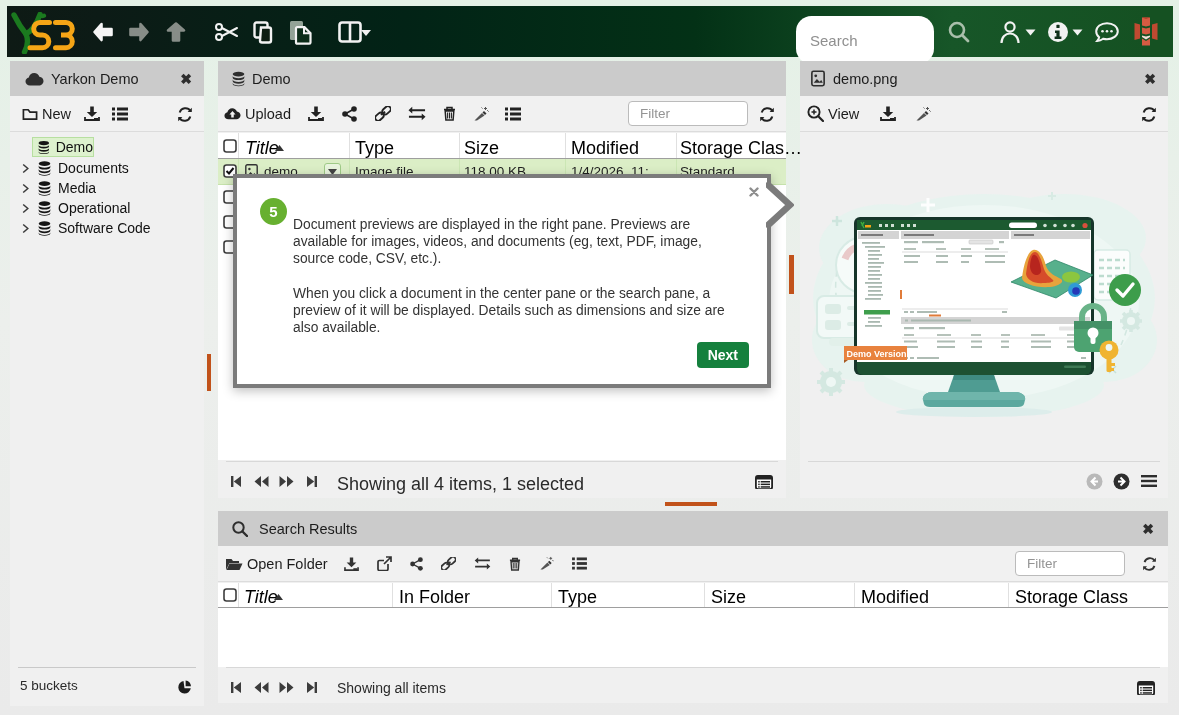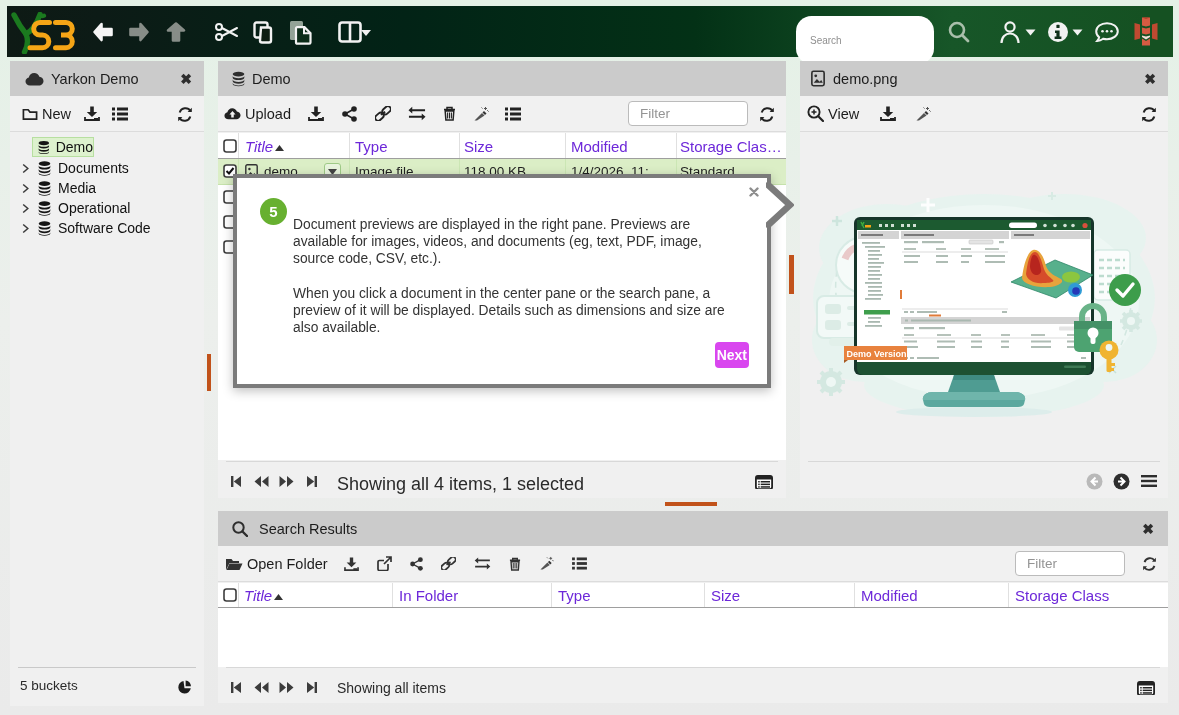--- a/index.html
+++ b/index.html
@@ -8,21 +8,21 @@
 .abs { position:absolute; }
 .topbar { left:7px; top:6px; width:1166px; height:51px; background:linear-gradient(90deg,#0e1a15 0%,#0c1b16 8%,#022316 34%,#033116 59%,#175628 81%,#155122 98%); }
 .panel { background:#f0f0f0; position:absolute; }
 .phead { height:35px; background:#cbcbcb; display:flex; align-items:center; font-size:14.5px; color:#1c1c1c; position:relative; }
 .ptool { height:36px; background:#f1f1f1; border-bottom:1px solid #dcdcdc; display:flex; align-items:center; font-size:14.5px; color:#1c1c1c; position:relative; }
 .closex { position:absolute; font-weight:bold; color:#2e2e2e; font-size:14px; }
 svg { display:block; }
 .filter { background:#fff; border:1px solid #bbb; border-radius:4px; color:#949494; font-size:13.5px; position:absolute; display:flex; align-items:center; padding-left:11px; height:25px; }
 .whitearea { background:#fff; position:absolute; }
 .colborder { position:absolute; top:0; bottom:0; width:1px; background:#e0e0e0; }
-.hdrcell { position:absolute; font-size:15px; color:#6d28d9; }
+.hdrcell { position:absolute; font-size:18px; color:#000000; }
 .pagebar { position:absolute; font-size:13.5px; color:#2a2a2a; }
 .treeitem { position:absolute; font-size:14px; color:#111; }
 .orange { background:#c1521a; position:absolute; }
 </style>
 </head>
 <body>
 
 <div class="abs topbar"></div>
 
 <svg class="abs" style="left:11px;top:12px;" width="72" height="42" viewBox="0 0 72 42">
@@ -63,21 +63,21 @@
 </svg>
 
 <svg class="abs" style="left:338px;top:21px" width="24" height="22" viewBox="0 0 24 22">
   <rect x="1.5" y="1.5" width="21" height="19" rx="2.5" fill="none" stroke="#f2f2f2" stroke-width="2.6"></rect>
   <path d="M12 2 V20" stroke="#f2f2f2" stroke-width="2.6"></path>
 </svg>
 <svg class="abs" style="left:360px;top:29px" width="12" height="8" viewBox="0 0 12 8">
     <path d="M1 1 L11 1 L6 7 Z" fill="#f2f2f2"></path>
   </svg>
 
-<div class="abs" style="left:796px;top:16px;width:138px;height:48px;background:#fff;border-radius:15.5px;display:flex;align-items:center;padding-left:14px;font-size:10px;color:#8f8f8f;">Search</div>
+<div class="abs" style="left:796px;top:16px;width:138px;height:48px;background:#fff;border-radius:15.5px;display:flex;align-items:center;padding-left:14px;font-size:15px;color:#8f8f8f;">Search</div>
 <svg class="abs" style="left:948px;top:21px" width="22" height="22" viewBox="0 0 22 22">
     <circle cx="9" cy="9" r="7" fill="none" stroke="#a9bfab" stroke-width="2.6"></circle>
     <path d="M14.5 14.5 L20 20" stroke="#a9bfab" stroke-width="2.8" stroke-linecap="round"></path>
   </svg>
 
 <svg class="abs" style="left:999px;top:20px" width="22" height="24" viewBox="0 0 22 24">
   <circle cx="11" cy="7" r="4.6" fill="none" stroke="#f2f2f2" stroke-width="2.2"></circle>
   <path d="M2.5 23 c0-6 4-9.5 8.5-9.5 c4.5 0 8.5 3.5 8.5 9.5" fill="none" stroke="#f2f2f2" stroke-width="2.2"></path>
 </svg>
 <svg class="abs" style="left:1025px;top:29px" width="11" height="7" viewBox="0 0 11 7">
@@ -777,21 +777,21 @@
     </svg>
 </div>
 
 <div class="orange" style="left:207px;top:354px;width:4px;height:37px;"></div>
 <div class="orange" style="left:789px;top:255px;width:5px;height:39px;"></div>
 <div class="orange" style="left:665px;top:502px;width:52px;height:4px;"></div>
 
 <div class="abs" style="left:233px;top:174px;width:538px;height:214px;background:#fff;border:4px solid #7b7b7b;box-shadow:0 3px 10px rgba(0,0,0,0.25);">
   <div style="position:absolute;left:23px;top:20px;width:27px;height:27px;border-radius:50%;background:#67b030;color:#fff;font-size:15px;font-weight:bold;text-align:center;line-height:27px;">5</div>
   <div style="position:absolute;left:56px;top:38px;width:452px;font-size:13.8px;line-height:17.2px;color:#333;">Document previews are displayed in the right pane. Previews are available for images, videos, and documents (eg, text, PDF, image, source code, CSV, etc.).<br><br>When you click a document in the center pane or the search pane, a preview of it will be displayed. Details such as dimensions and size are also available.</div>
-  <div style="position:absolute;right:18px;bottom:16px;background:#d946ef;color:#fff;font-weight:bold;font-size:14px;border-radius:4px;padding:5px 2px;">Next</div>
+  <div style="position:absolute;right:18px;bottom:16px;background:#15803d;color:#fff;font-weight:bold;font-size:14px;border-radius:4px;padding:5px 11px;">Next</div>
   <svg style="position:absolute;right:8px;top:9px" width="10" height="10" viewBox="0 0 10 10">
       <path d="M1.5 1.5 L8.5 8.5 M8.5 1.5 L1.5 8.5" stroke="#8e8e8e" stroke-width="2.4" stroke-linecap="round"></path>
     </svg>
 </div>
 <svg class="abs" style="left:766px;top:180px" width="28" height="52" viewBox="0 0 28 52">
   <path d="M0 3 L24 25 L0 47 Z" fill="#fff"></path>
   <path d="M0 3 L24 25 L0 47" fill="none" stroke="#7b7b7b" stroke-width="6.5"></path>
 </svg>
 
 </body></html>

